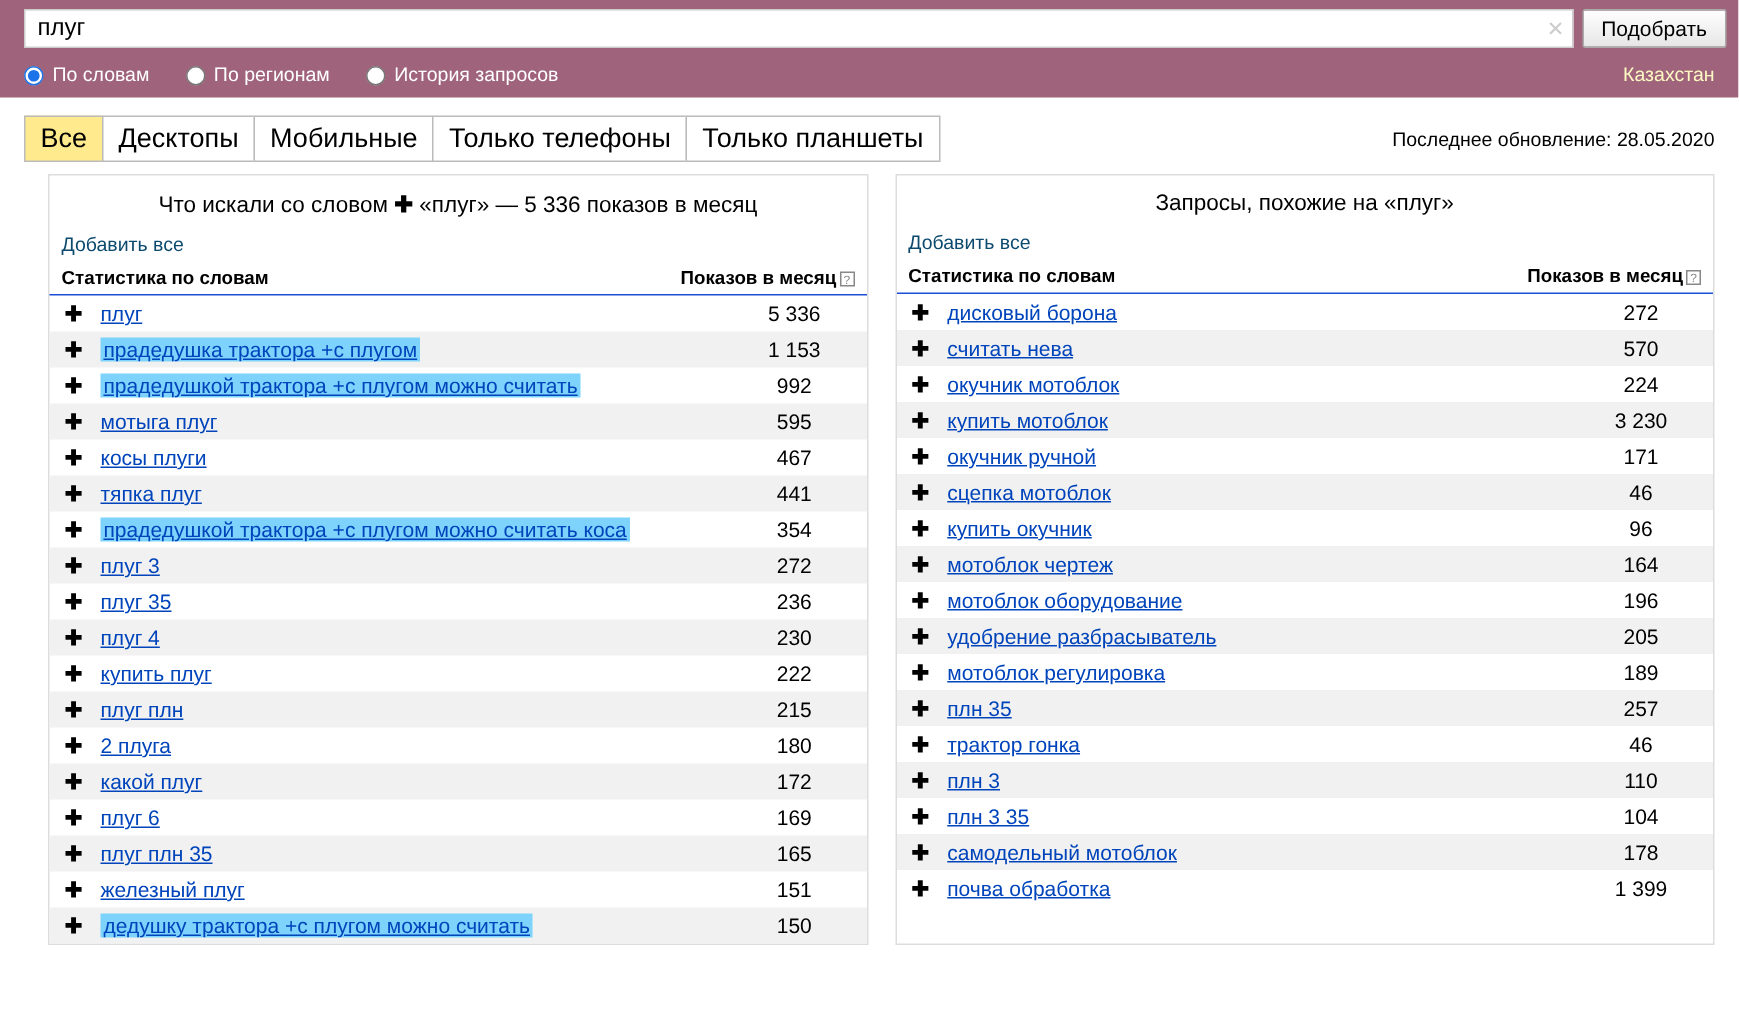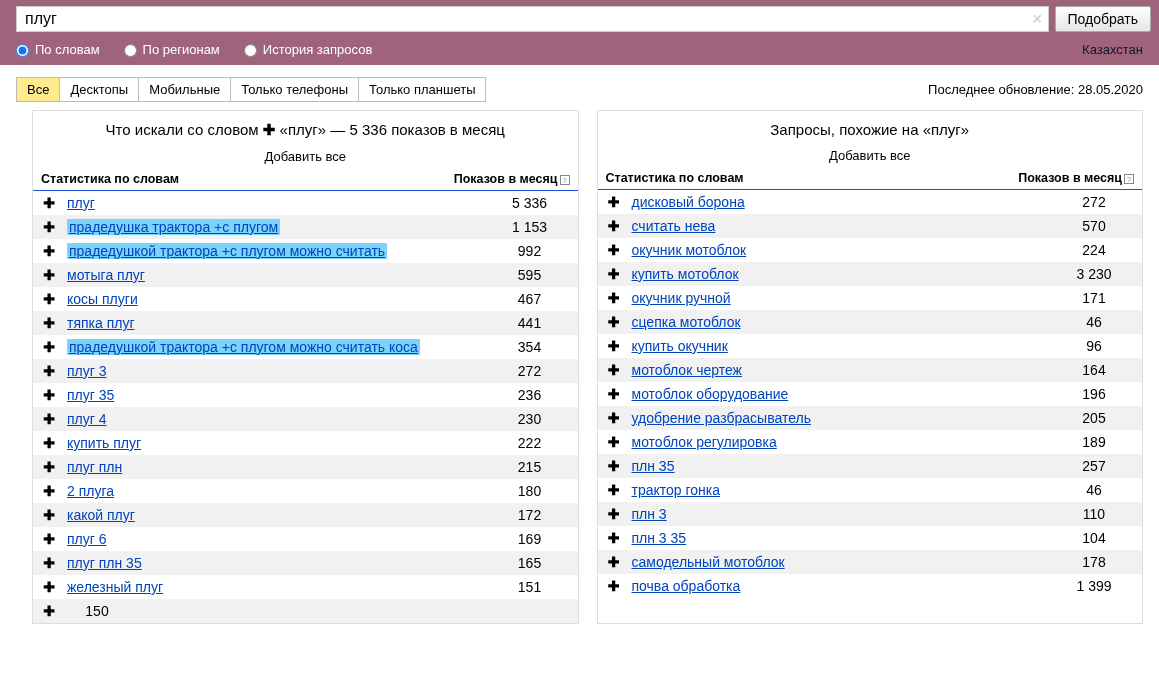--- a/index.html
+++ b/index.html
@@ -5,32 +5,32 @@
 * { box-sizing: border-box; margin: 0; padding: 0; }
 body { font-family: Arial, sans-serif; font-size: 13px; background: #fff; color: #000; width: 1159px; }
 .search-bar-wrap { background: #9f647b; padding: 0; position: relative; }
 .search-row { display: flex; align-items: stretch; padding: 6px 8px 6px 16px; position: relative; }
 .search-input { flex: 1; height: 26px; border: 1px solid #ccc; padding: 2px 28px 2px 8px; font-size: 16px; background: #fff; }
 .clear-x { position: absolute; left: calc(100% - 130px); top: 50%; transform: translateY(-50%); width: 16px; height: 16px; color: #ccc; cursor: pointer; font-size: 14px; text-align: center; line-height: 16px; }
 .search-btn { margin-left: 6px; height: 26px; padding: 0 12px; border: 1px solid #aaa; background: linear-gradient(#fefefe,#e6e6e6); font-size: 14px; cursor: pointer; border-radius: 2px; }
 .filter-row { display: flex; align-items: center; padding: 4px 16px 8px 16px; color: #fff; font-size: 13px; }
 .filter-item { display: flex; align-items: flex-end; margin-right: 24px; cursor: pointer; }
 .filter-item input[type=radio] { margin-right: 6px; accent-color: #1a73e8; }
-.region-label { margin-left: auto; color: #0f172a; font-size: 13px; }
+.region-label { margin-left: auto; color: #fef9c3; font-size: 13px; }
 
 .tabs-row { display: flex; align-items: center; padding: 12px 16px 8px 16px; }
-.tab-btn { padding: 4px 10px; border: 1px solid #bbb; background: #fff; font-size: 13px; cursor: pointer; margin-right: -1px; }
+.tab-btn { padding: 4px 10px; border: 1px solid #bbb; background: #fff; font-size: 18px; cursor: pointer; margin-right: -1px; }
 .tab-btn.active { background: #ffeb8e; }
 .last-update { margin-left: auto; font-size: 13px; }
 
 .panels { display: flex; padding: 0 16px 16px 32px; gap: 18px; }
 .panel { border: 1px solid #ddd; flex: 1; }
 .panel-header { text-align: center; padding: 10px 8px 6px 8px; font-size: 15px; }
 .panel-header .plus-sm { display: inline-block; font-weight: bold; }
-.add-all { color: #000000; padding: 4px 8px 6px 8px; cursor: pointer; text-align: center; }
+.add-all { color: #0c4a6e; padding: 4px 8px 6px 8px; cursor: pointer; }
 .col-headers { display: flex; justify-content: space-between; padding: 2px 8px 4px 8px; font-size: 12.5px; font-weight: bold; border-bottom: 1px solid #1d4ed8; }
 .col-headers .help { display:inline-block; width:10px; height:10px; border:1px solid #888; font-size:8px; line-height:10px; text-align:center; color:#888; margin-left:2px; font-weight:normal;}
 .rows { }
 .row { display: flex; align-items: center; padding: 4px 8px; font-size: 14px; }
 .row:nth-child(even) { background: #f1f1f1; }
 .row .plus { width: 16px; font-weight: bold; cursor: pointer; text-align:center; }
 .row .term { flex: 1; padding-left: 10px; }
 .row .term a { color: #0044bb; text-decoration: underline; cursor: pointer; }
 .row .term a.hl { background: #7dd3fc; padding: 0 2px; }
 .row .count { width: 80px; text-align: center; }
@@ -160,20 +160,21 @@
           <span class="term"><a>плуг плн 35</a></span>
           <span class="count">165</span>
         </div>
         <div class="row">
           <span class="plus">✚</span>
           <span class="term"><a>железный плуг</a></span>
           <span class="count">151</span>
         </div>
         <div class="row">
           <span class="plus">✚</span>
+          <span class="term"><a class="hl">дедушку трактора +с плугом можно считать</a></span>
           <span class="count">150</span>
         </div>
       </div>
   </div>
 
   <div class="panel">
     <div class="panel-header">Запросы, похожие на «плуг»</div>
     <div class="add-all">Добавить все</div>
     <div class="col-headers">
       <span>Статистика по словам</span>

